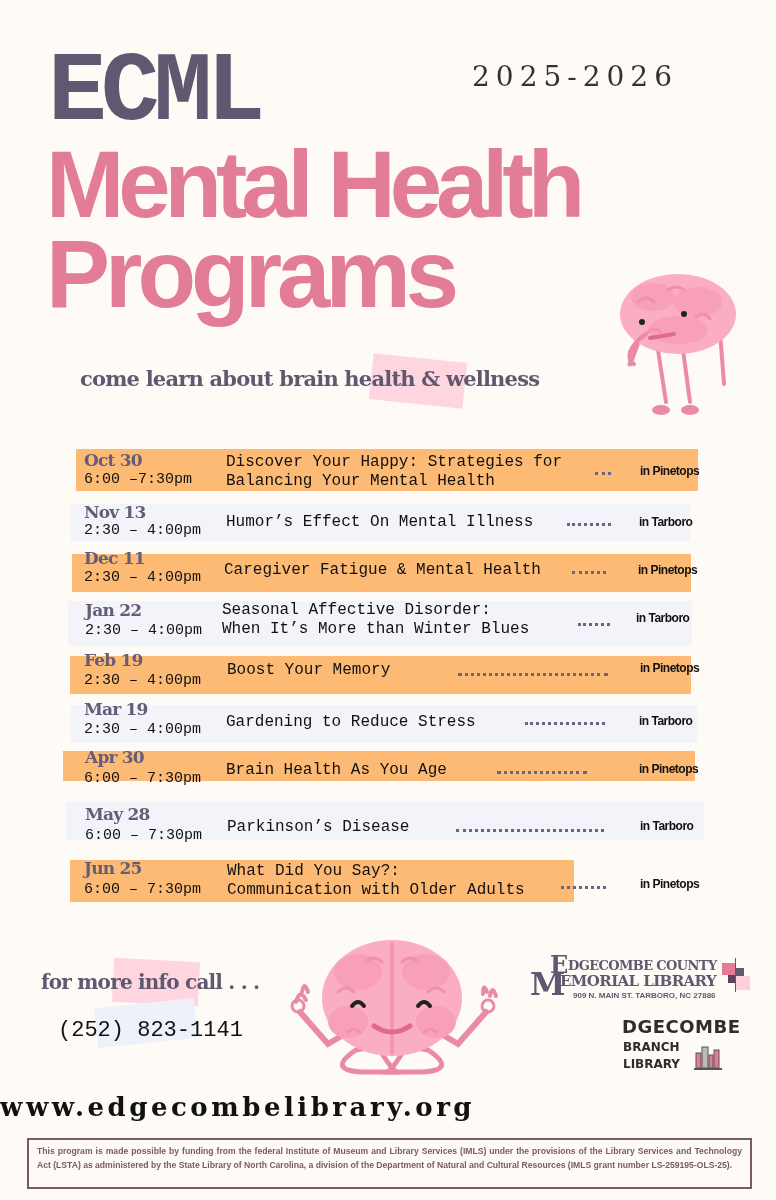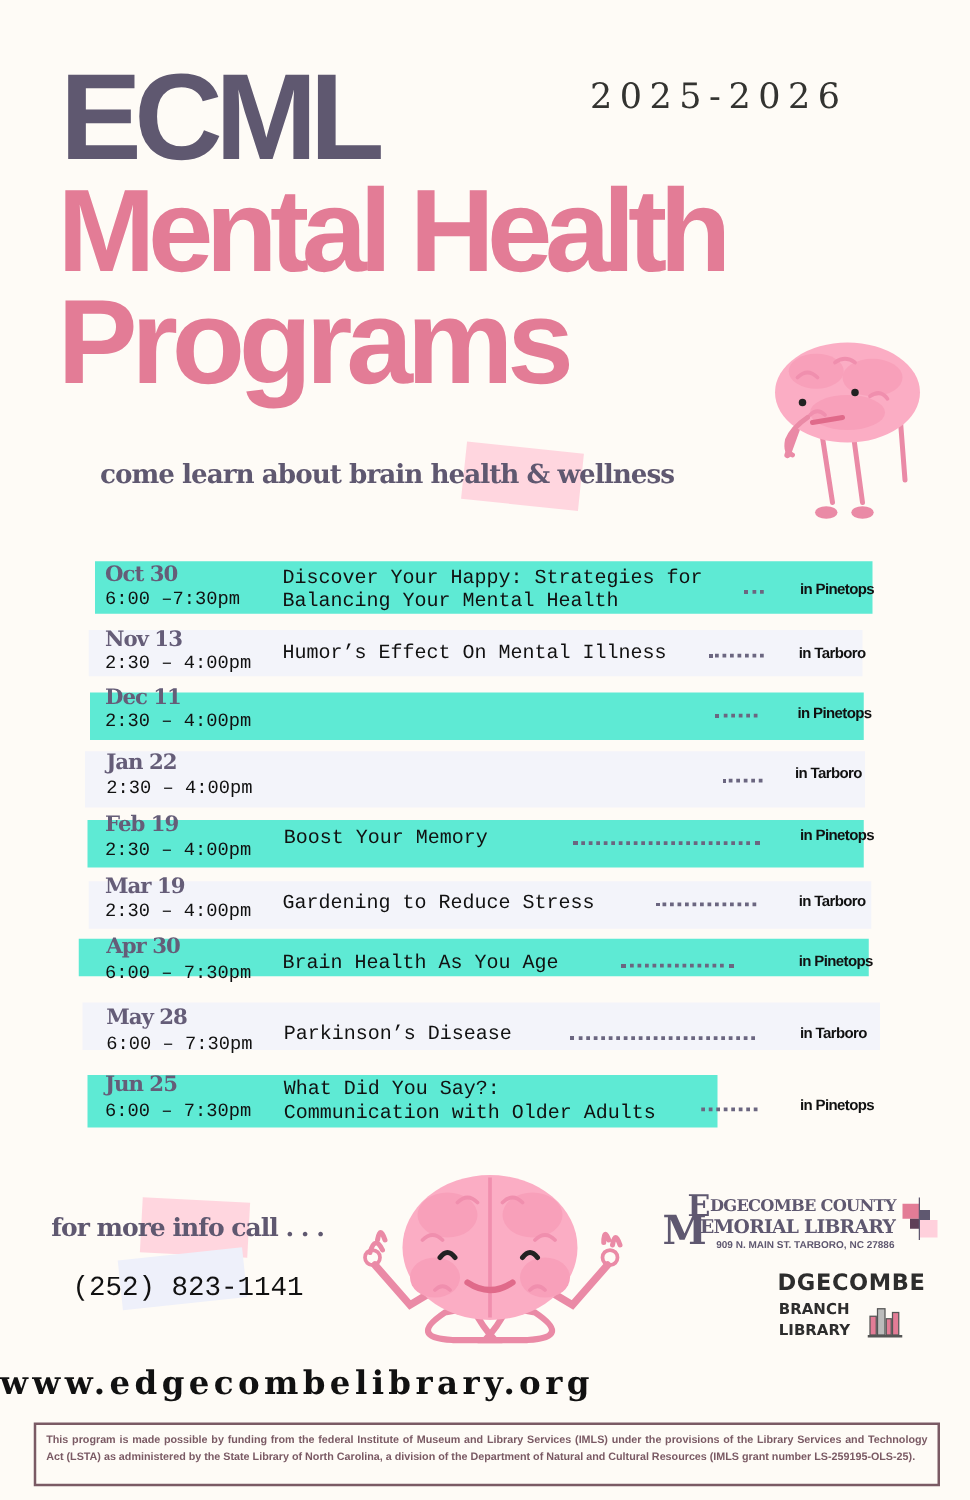--- a/index.html
+++ b/index.html
@@ -1,31 +1,31 @@
 <!DOCTYPE html>
 <html><head>
 <meta charset="utf-8">
 <style>
   * { margin:0; padding:0; box-sizing:border-box; }
   html, body { width:776px; height:1200px; background:#fefbf6; overflow:hidden; }
   body { position:relative; font-family:"DejaVu Sans", sans-serif; }
 
-  .title-ecml { position:absolute; left:48px; top:44px; font-family:Liberation Sans, sans-serif; font-weight:bold; font-size:98px; letter-spacing:-6px; color:#5f5870; line-height:1; transform:scaleY(1.0); }
+  .title-ecml { position:absolute; left:48px; top:44px; font-family:Liberation Mono, monospace; font-weight:bold; font-size:98px; letter-spacing:-6px; color:#5f5870; line-height:1; transform:scaleY(1.0); }
   .year { position:absolute; left:472px; top:60px; font-family:"DejaVu Serif", serif; font-weight:normal; font-size:28px; letter-spacing:6px; color:#333330; }
   .title-mh { position:absolute; left:46px; top:138px; font-family:"Liberation Sans", sans-serif; font-weight:bold; font-size:94px; letter-spacing:-6px; color:#e37c96; line-height:1; white-space:nowrap; }
   .title-prog { position:absolute; left:46px; top:226px; font-family:"Liberation Sans", sans-serif; font-weight:bold; font-size:96px; letter-spacing:-5px; color:#e37c96; line-height:1; }
 
   .tagline-hl { position:absolute; left:371px; top:358px; width:94px; height:46px; background:#ffd6df; transform:rotate(6deg); }
   .tagline { position:absolute; left:80px; top:366px; font-family:"DejaVu Serif", serif; font-weight:bold; font-size:21px; letter-spacing:-0.8px; color:#5f5870; white-space:nowrap; }
 
   .brain1 { position:absolute; left:598px; top:272px; width:150px; height:150px; }
   .brain2 { position:absolute; left:278px; top:932px; width:230px; height:148px; }
 
   .row { position:absolute; }
-  .row.pink { background:#5eead4; }
+  .row.pink { background:#fdba74; }
   .row.blue { background:#f3f4fa; }
   .date { position:absolute; font-family:"DejaVu Serif", serif; font-weight:bold; font-size:17px; color:#655d78; letter-spacing:-0.8px; white-space:nowrap; }
   .time { position:absolute; font-family:"Liberation Mono", monospace; font-size:15px; color:#111; white-space:nowrap; }
   .ptitle { position:absolute; font-family:"Liberation Mono", monospace; font-size:16px; color:#111; line-height:19px; white-space:pre; }
   .dots { position:absolute; border-bottom:3px dotted #6b6680; height:0; }
   .loc { position:absolute; font-family:"Liberation Sans", sans-serif; font-weight:bold; font-size:12px; letter-spacing:-0.5px; color:#111; white-space:nowrap;padding-left:17px; }
 
   .info-hl1 { position:absolute; left:113px; top:960px; width:86px; height:44px; background:#ffd6df; transform:rotate(3deg); }
   .info-hl2 { position:absolute; left:96px; top:1003px; width:100px; height:40px; background:#eef0fa; transform:rotate(-6deg); }
   .info-label { position:absolute; left:41px; top:970px; font-family:"DejaVu Serif", serif; font-weight:bold; font-size:20px; letter-spacing:-0.8px; color:#5f5870; white-space:nowrap; }
@@ -93,27 +93,30 @@
   <span class="date" style="left:13px; top:-2px;">Nov 13</span>
   <span class="time" style="left:13px; top:18px;">2:30 – 4:00pm</span>
   <span class="ptitle" style="left:155px; top:9px;">Humor’s Effect On Mental Illness</span>
   <span class="dots" style="left:496px; top:19px; width:44px;"></span>
   <span class="loc" style="left:551px; top:11px;">in Tarboro</span>
 </div>
 
 <div class="row pink" style="left:72px; top:554px; width:619px; height:38px;">
   <span class="date" style="left:12px; top:-6px;text-align:right;">Dec 11</span>
   <span class="time" style="left:12px; top:15px;">2:30 – 4:00pm</span>
+  <span class="ptitle" style="left:152px; top:7px;">Caregiver Fatigue &amp; Mental Health</span>
   <span class="dots" style="left:500px; top:17px; width:34px;"></span>
   <span class="loc" style="left:549px; top:9px;">in Pinetops</span>
 </div>
 
 <div class="row blue" style="left:68px; top:601px; width:624px; height:45px;">
   <span class="date" style="left:17px; top:-1px;">Jan 22</span>
   <span class="time" style="left:17px; top:21px;">2:30 – 4:00pm</span>
+  <span class="ptitle" style="left:154px; top:0px;">Seasonal Affective Disorder:
+When It’s More than Winter Blues</span>
   <span class="dots" style="left:510px; top:22px; width:32px;"></span>
   <span class="loc" style="left:551px; top:10px;">in Tarboro</span>
 </div>
 
 <div class="row pink" style="left:70px; top:656px; width:621px; height:38px;">
   <span class="date" style="left:14px; top:-6px;">Feb 19</span>
   <span class="time" style="left:14px; top:16px;">2:30 – 4:00pm</span>
   <span class="ptitle" style="left:157px; top:5px;">Boost Your Memory</span>
   <span class="dots" style="left:388px; top:17px; width:150px;"></span>
   <span class="loc" style="left:553px; top:5px;">in Pinetops</span>

